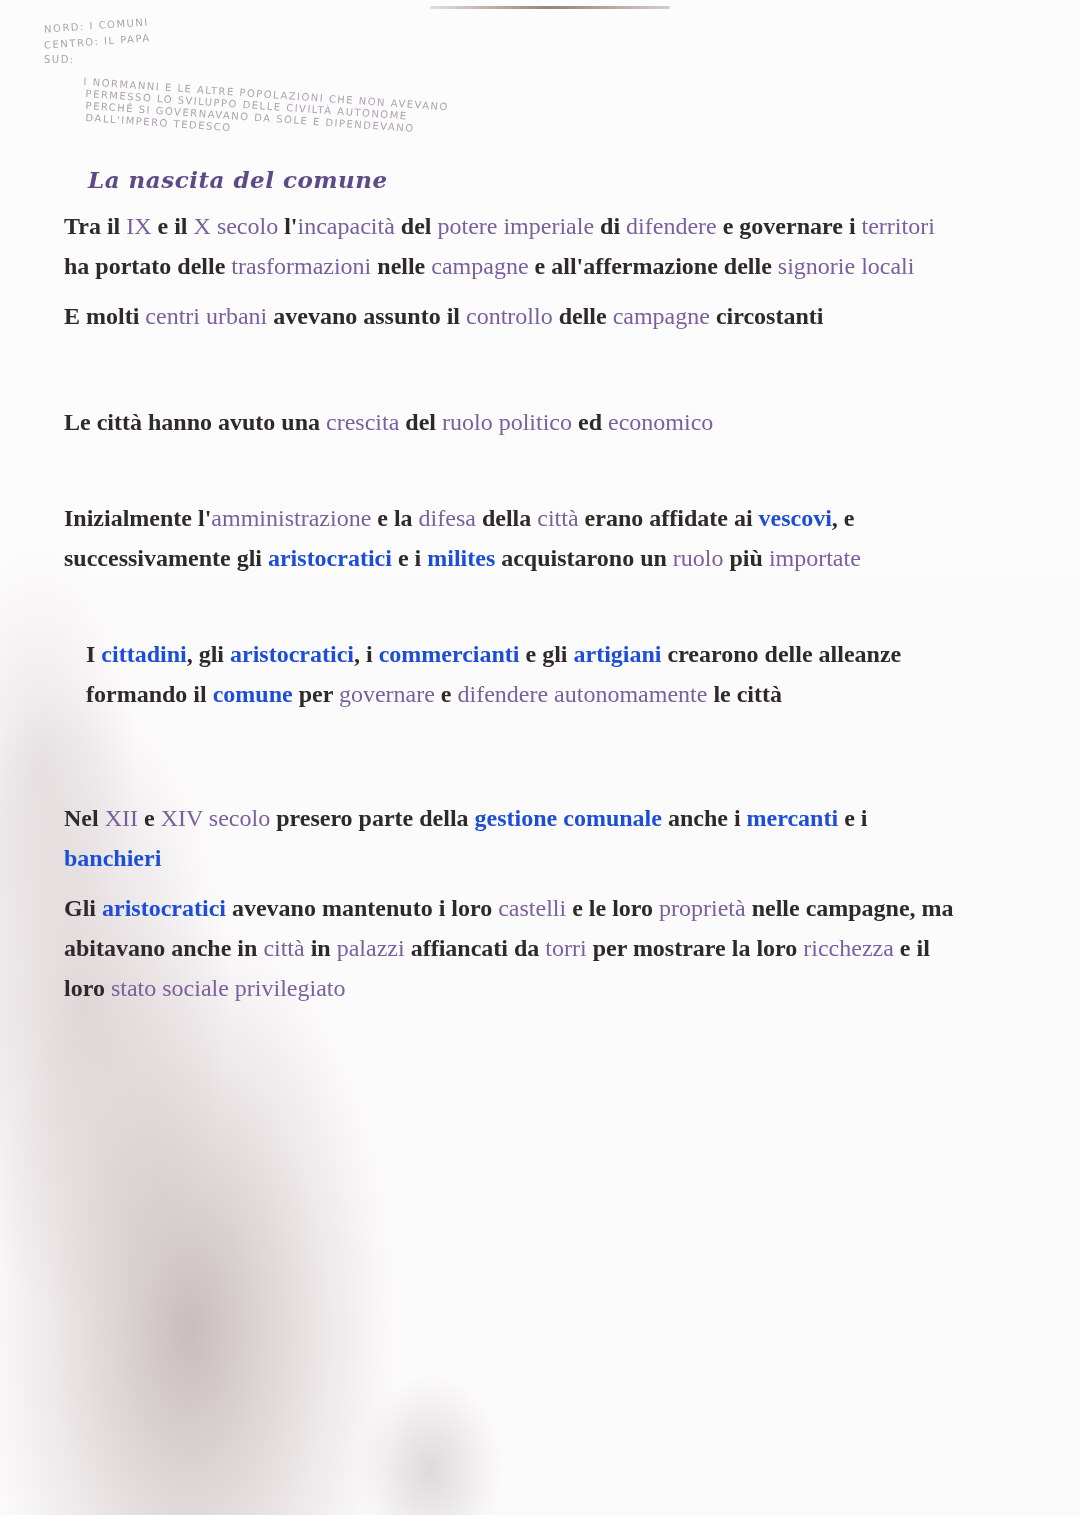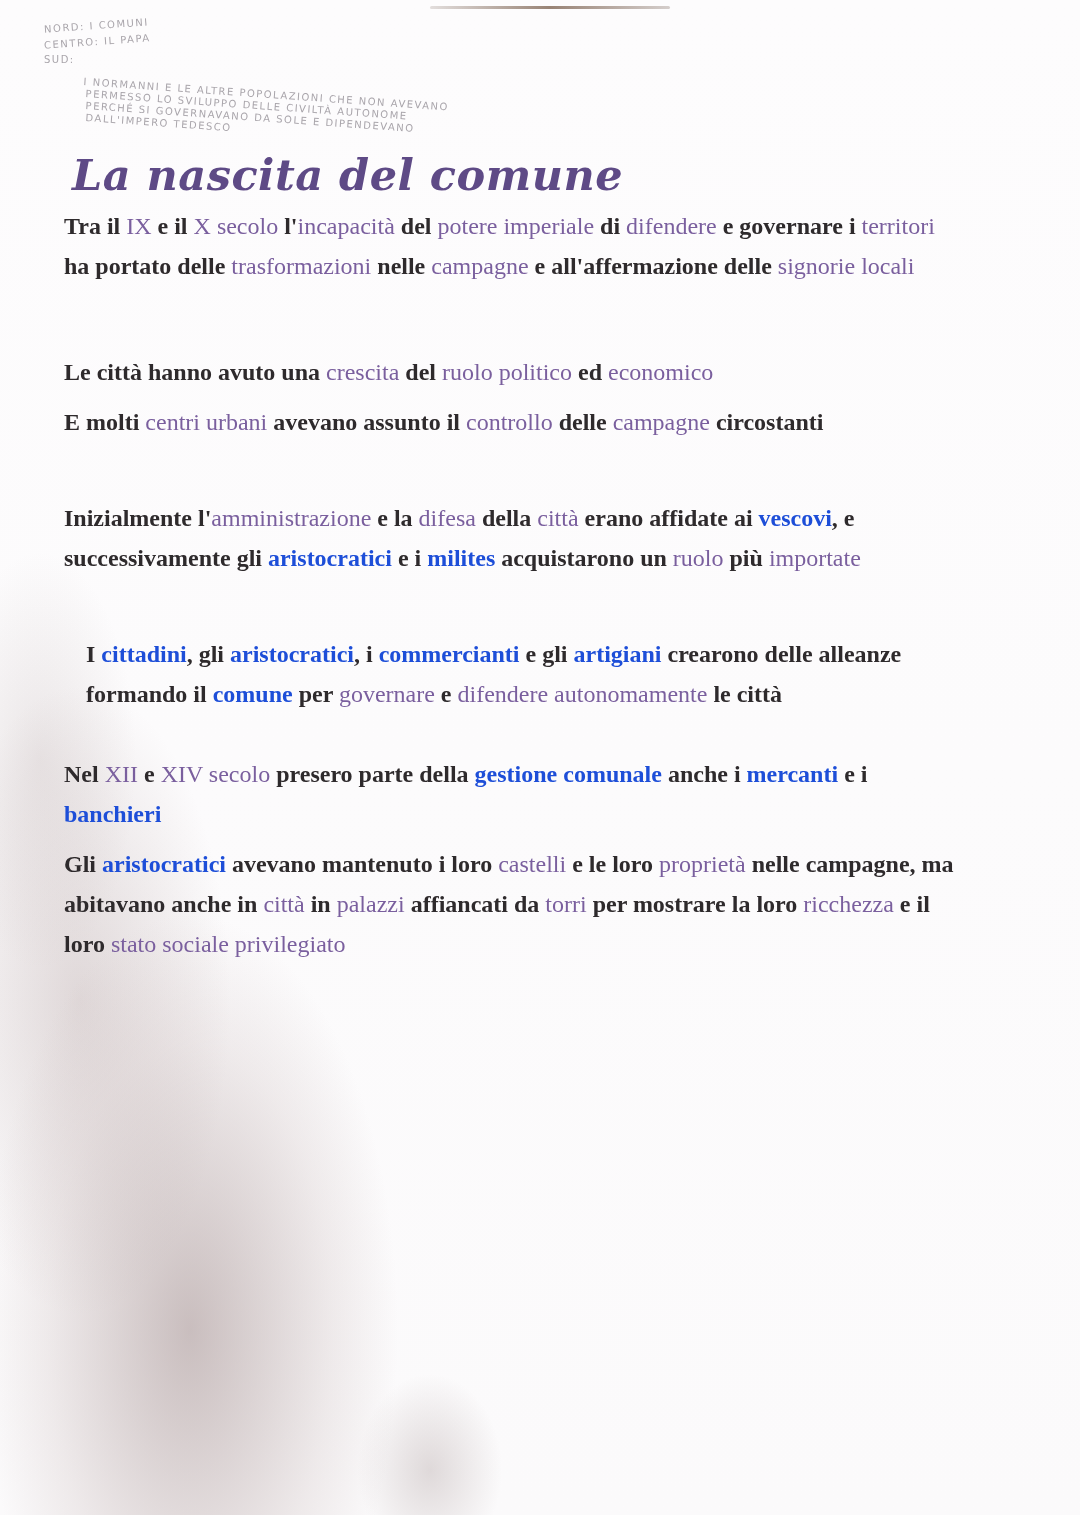--- a/index.html
+++ b/index.html
@@ -62,25 +62,25 @@
     .notes .r4 { left: 40px; top: 60px; transform: rotate(4deg); transform-origin: left top; }
     .notes .r5 { left: 42px; top: 72px; transform: rotate(4deg); transform-origin: left top; }
     .notes .r6 { left: 42px; top: 84px; transform: rotate(4deg); transform-origin: left top; }
     .notes .r7 { left: 42px; top: 96px; transform: rotate(4deg); transform-origin: left top; }
 
     
     .title {
       position: absolute;
       left: 72px;
       top: 150px;
-      margin: 0;
+      margin: 16px;
       font-family: "DejaVu Serif", serif;
       font-style: italic;
       font-weight: bold;
-      font-size: 43px;
+      font-size: 23px;
       color: #5e4a86;
       letter-spacing: 0.5px;
     }
 
     
     .content {
       position: absolute;
       left: 64px;
       top: 206px;
       width: 900px;
@@ -98,21 +98,21 @@
     }
     .para .em {
       color: #1d4ed8;
       font-weight: bold;
     }
     .p1 { margin-top: 0; }
     .p2 { margin-top: 66px; }
     .p3 { margin-top: 10px; }
     .p4 { margin-top: 56px; }
     .p5 { margin-top: 56px; margin-left: 22px; }
-    .p6 { margin-top: 40px; }
+    .p6 { margin-top: 84px; }
     .p7 { margin-top: 10px; }
   </style>
 </head>
 <body>
 
 <div class="page-bg"></div>
 <div class="top-edge"></div>
 
 <div class="notes">
   <div class="row r1">NORD: I COMUNI</div>
@@ -121,21 +121,21 @@
   <div class="row r4">I NORMANNI E LE ALTRE POPOLAZIONI CHE NON AVEVANO</div>
   <div class="row r5">PERMESSO LO SVILUPPO DELLE CIVILTÀ AUTONOME</div>
   <div class="row r6">PERCHÉ SI GOVERNAVANO DA SOLE E DIPENDEVANO</div>
   <div class="row r7">DALL'IMPERO TEDESCO</div>
 </div>
 
 <h1 class="title">La nascita del comune</h1>
 
 <div class="content">
   <p class="para p1"><span>Tra il </span><span class="hl">IX</span><span> e il </span><span class="hl">X secolo</span><span> l'</span><span class="hl">incapacità</span><span> del </span><span class="hl">potere imperiale</span><span> di </span><span class="hl">difendere</span><span> e governare i </span><span class="hl">territori</span><span> ha portato delle </span><span class="hl">trasformazioni</span><span> nelle </span><span class="hl">campagne</span><span> e all'affermazione delle </span><span class="hl">signorie locali</span></p>
+  <p class="para p3"><span>E molti </span><span class="hl">centri urbani</span><span> avevano assunto il </span><span class="hl">controllo</span><span> delle </span><span class="hl">campagne</span><span> circostanti</span></p>
   <p class="para p2"><span>Le città hanno avuto una </span><span class="hl">crescita</span><span> del </span><span class="hl">ruolo politico</span><span> ed </span><span class="hl">economico</span></p>
-  <p class="para p3"><span>E molti </span><span class="hl">centri urbani</span><span> avevano assunto il </span><span class="hl">controllo</span><span> delle </span><span class="hl">campagne</span><span> circostanti</span></p>
   <p class="para p4"><span>Inizialmente l'</span><span class="hl">amministrazione</span><span> e la </span><span class="hl">difesa</span><span> della </span><span class="hl">città</span><span> erano affidate ai </span><span class="em">vescovi</span><span>, e successivamente gli </span><span class="em">aristocratici</span><span> e i </span><span class="em">milites</span><span> acquistarono un </span><span class="hl">ruolo</span><span> più </span><span class="hl">importate</span></p>
   <p class="para p5"><span>I </span><span class="em">cittadini</span><span>, gli </span><span class="em">aristocratici</span><span>, i </span><span class="em">commercianti</span><span> e gli </span><span class="em">artigiani</span><span> crearono delle alleanze formando il </span><span class="em">comune</span><span> per </span><span class="hl">governare</span><span> e </span><span class="hl">difendere autonomamente</span><span> le città</span></p>
   <p class="para p6"><span>Nel </span><span class="hl">XII</span><span> e </span><span class="hl">XIV secolo</span><span> presero parte della </span><span class="em">gestione comunale</span><span> anche i </span><span class="em">mercanti</span><span> e i </span><span class="em">banchieri</span></p>
   <p class="para p7"><span>Gli </span><span class="em">aristocratici</span><span> avevano mantenuto i loro </span><span class="hl">castelli</span><span> e le loro </span><span class="hl">proprietà</span><span> nelle campagne, ma abitavano anche in </span><span class="hl">città</span><span> in </span><span class="hl">palazzi</span><span> affiancati da </span><span class="hl">torri</span><span> per mostrare la loro </span><span class="hl">ricchezza</span><span> e il loro </span><span class="hl">stato sociale privilegiato</span></p>
 </div>
 
 <div class="bottom-edge"></div>
 
 </body></html>

